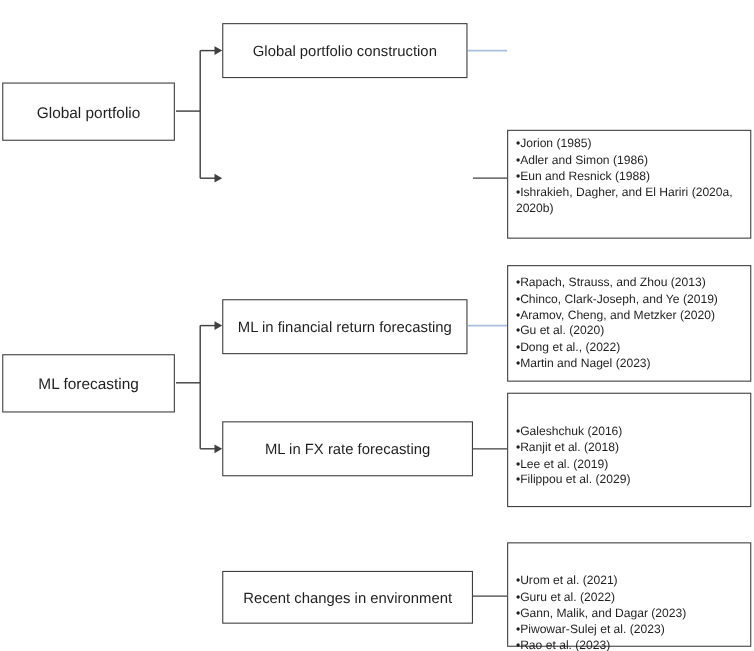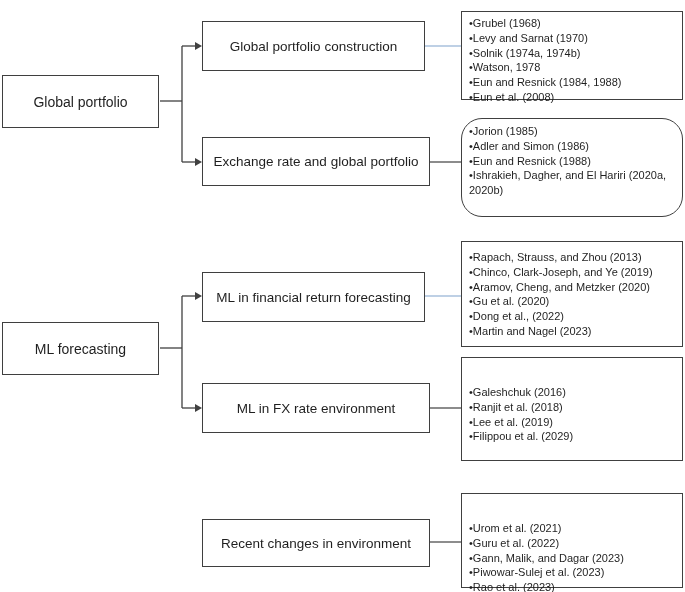--- a/index.html
+++ b/index.html
@@ -35,21 +35,21 @@
     position:absolute;
     left:461px;width:222px;
     background:#ffffff;
     border:1px solid #404040;
     box-sizing:border-box;
     font-size:11px;
     line-height:14.8px;
     padding:4px 4px 2px 7px;
   }
   #cite-1{top:11px;height:89px;}
-  #cite-2{top:118px;height:99px;padding-top:5px;border-radius:21px;}
+  #cite-2{top:118px;height:99px;padding-top:5px;}
   #cite-3{top:241px;height:106px;padding-top:8px;}
   #cite-4{top:357px;height:104px;padding-top:27px;}
   #cite-5{top:493px;height:95px;padding-top:27px;}
   .cite-line{white-space:normal;}
   #connector-layer{position:absolute;left:0;top:0;width:685px;height:592px;pointer-events:none;}
 </style>
 </head>
 <body>
 
 <div id="canvas">
@@ -80,41 +80,30 @@
   <div class="node root-node" id="node-global-portfolio">
     <span>Global portfolio</span>
   </div>
   <div class="node root-node" id="node-ml-forecasting">
     <span>ML forecasting</span>
   </div>
 
   <div class="node mid-node" id="node-gpc">
     <span>Global portfolio construction</span>
   </div>
-  <div class="node mid-node" id="node-erg">
-    <span>Exchange rate and global portfolio</span>
-  </div>
   <div class="node mid-node" id="node-mlfr">
     <span>ML in financial return forecasting</span>
   </div>
   <div class="node mid-node" id="node-mlfx">
-    <span>ML in FX rate environment</span>
+    <span>ML in FX rate forecasting</span>
   </div>
   <div class="node mid-node" id="node-rce">
     <span>Recent changes in environment</span>
   </div>
 
-  <div class="cite-box" id="cite-1">
-    <div class="cite-line">•Grubel (1968)</div>
-    <div class="cite-line">•Levy and Sarnat (1970)</div>
-    <div class="cite-line">•Solnik (1974a, 1974b)</div>
-    <div class="cite-line">•Watson, 1978</div>
-    <div class="cite-line">•Eun and Resnick (1984, 1988)</div>
-    <div class="cite-line">•Eun et al. (2008)</div>
-  </div>
 
   <div class="cite-box" id="cite-2">
     <div class="cite-line">•Jorion (1985)</div>
     <div class="cite-line">•Adler and Simon (1986)</div>
     <div class="cite-line">•Eun and Resnick (1988)</div>
     <div class="cite-line">•Ishrakieh, Dagher, and El Hariri (2020a, 2020b)</div>
   </div>
 
   <div class="cite-box" id="cite-3">
     <div class="cite-line">•Rapach, Strauss, and Zhou (2013)</div>

